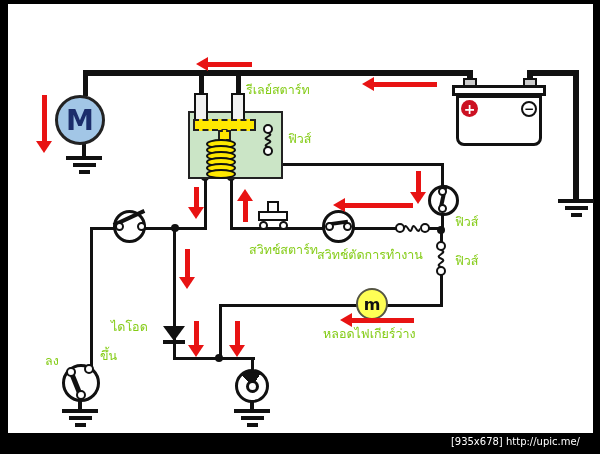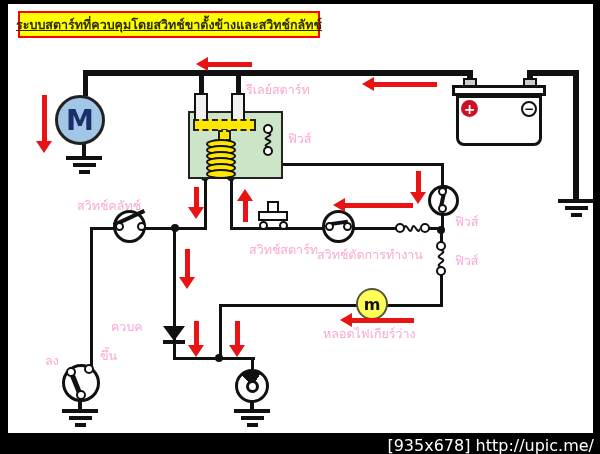--- a/index.html
+++ b/index.html
@@ -8,21 +8,21 @@
     --plus_red:#cc1122; --lamp_yellow:#ffff55;
   }
   *{box-sizing:border-box;margin:0;padding:0}
   body{background:#444;font-family:"DejaVu Sans","Liberation Sans",sans-serif}
   #canvas{position:relative;width:600px;height:454px;background:#000;overflow:hidden}
   .paper{position:absolute;left:8px;top:4px;width:585px;height:429px;background:#fff}
   .titlebox{position:absolute;left:18px;top:11px;width:302px;height:27px;background:var(--title_bg);
     border:2px solid var(--title_border);display:flex;align-items:center;justify-content:center;
     font-size:12.5px;font-weight:bold;text-decoration:underline;color:#2e2a00;white-space:nowrap}
   .w{position:absolute;background:var(--wire)}
-  .lbl{position:absolute;font-size:12.5px;color:#f9a8d4;white-space:nowrap}
+  .lbl{position:absolute;font-size:12.5px;color:#84cc16;white-space:nowrap}
   .dot{position:absolute;width:8px;height:8px;border-radius:50%;background:var(--wire)}
   .node{position:absolute;width:9px;height:9px;border:2px solid var(--wire);border-radius:50%;background:#fff}
   .n10{width:10px;height:10px}
   .circle{position:absolute;border:3px solid var(--wire);border-radius:50%;background:#fff}
   .gnd{position:absolute;width:36px}
   .gnd i{display:block;background:var(--wire);height:4px;margin:0 auto 3px}
   .gnd i:nth-child(1){width:36px}.gnd i:nth-child(2){width:23px}.gnd i:nth-child(3){width:11px}
   .ar{position:absolute}
   .ar .sh{position:absolute;background:var(--arrow_red)}
   .ar-d{width:17px}
@@ -36,29 +36,28 @@
   .ar-l{height:15px}
   .ar-l .sh{top:5px;left:11px;right:0;height:5px}
   .ar-l .hd{position:absolute;left:0;top:0;width:0;height:0;
     border-top:7.5px solid transparent;border-bottom:7.5px solid transparent;border-right:12px solid var(--arrow_red)}
   .rect{position:absolute;border:2px solid var(--wire);background:#fff}
   .coil{position:absolute;left:206px;top:139px}
   .coil i{display:block;width:30px;height:10px;border:2px solid var(--wire);border-radius:50%;
     background:var(--coil_yellow);margin-top:-4px}
   .coil i:first-child{margin-top:0}
   .lever{position:absolute;background:var(--wire)}
-  .watermark{position:absolute;right:6px;top:436px;color:#fff;font-size:16px}
+  .watermark{position:absolute;right:20px;top:436px;color:#fff;font-size:10px}
 </style>
 </head>
 <body>
 
 <div id="canvas">
   <div class="paper"></div>
 
-  <div class="titlebox">ระบบสตาร์ทที่ควบคุมโดยสวิทช์ขาตั้งข้างและสวิทช์กลัทช์</div>
 
   <div class="w" style="left:83px;top:70px;width:390px;height:6px"></div>
   <div class="w" style="left:83px;top:70px;width:5px;height:26px"></div>
   <div class="w" style="left:467px;top:70px;width:6px;height:16px"></div>
   <div class="w" style="left:527px;top:70px;width:52px;height:6px"></div>
   <div class="w" style="left:527px;top:70px;width:6px;height:16px"></div>
   <div class="w" style="left:573px;top:70px;width:6px;height:130px"></div>
   <div class="w" style="left:199px;top:73px;width:5px;height:21px"></div>
   <div class="w" style="left:236px;top:73px;width:5px;height:21px"></div>
   <div class="w" style="left:82px;top:143px;width:4px;height:14px"></div>
@@ -233,22 +232,21 @@
     </div>
   <div class="ar ar-l" style="left:340px;top:313px;width:74px">
       <span class="sh"></span>
       <span class="hd"></span>
     </div>
 
   <div class="lbl" style="left:246px;top:80px">รีเลย์สตาร์ท</div>
   <div class="lbl" style="left:288px;top:129px">ฟิวส์</div>
   <div class="lbl" style="left:455px;top:212px">ฟิวส์</div>
   <div class="lbl" style="left:455px;top:251px">ฟิวส์</div>
-  <div class="lbl" style="left:77px;top:196px">สวิทช์คลัทช์</div>
   <div class="lbl" style="left:317px;top:245px">สวิทช์ตัดการทำงาน</div>
   <div class="lbl" style="left:249px;top:240px">สวิทช์สตาร์ท</div>
-  <div class="lbl" style="left:111px;top:317px">ควบค</div>
+  <div class="lbl" style="left:111px;top:317px">ไดโอด</div>
   <div class="lbl" style="left:323px;top:324px">หลอดไฟเกียร์ว่าง</div>
   <div class="lbl" style="left:45px;top:351px">ลง</div>
   <div class="lbl" style="left:100px;top:346px">ขึ้น</div>
 
   <div class="watermark">[935x678] http://upic.me/</div>
 </div>
 
 </body></html>

